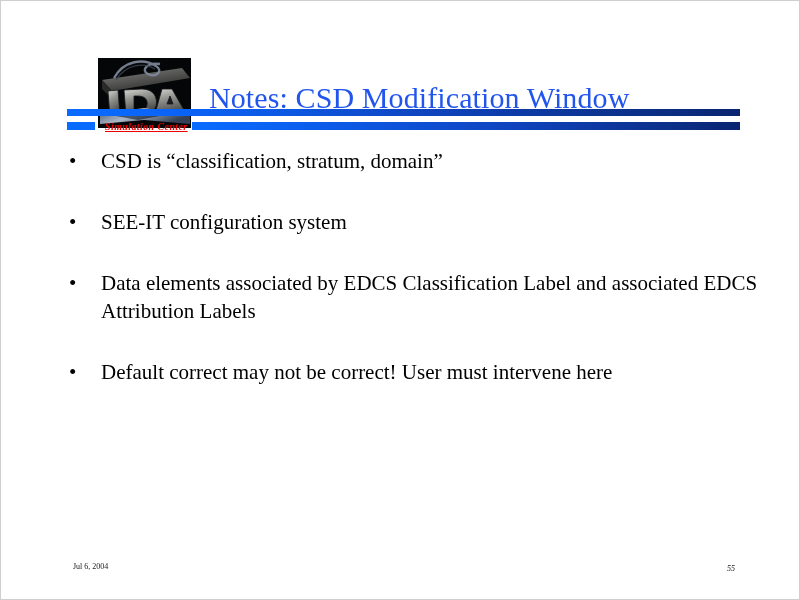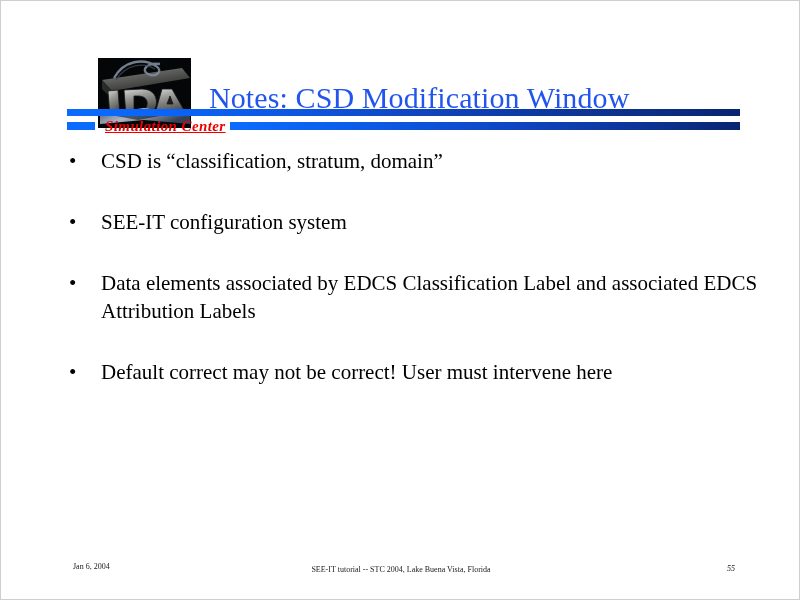--- a/index.html
+++ b/index.html
@@ -84,21 +84,21 @@
     background: #0a6cff;
     flex: 0 0 auto;
   }
   .bar-gap {
     width: 6px;
     flex: 0 0 auto;
   }
   .sim-center {
     flex: 0 0 auto;
     font-family: "Liberation Serif", "DejaVu Serif", serif;
-    font-size: 15px;
+    font-size: 10px;
     font-weight: bold;
     font-style: italic;
     color: #ee0000;
     text-decoration: underline;
     letter-spacing: 0.4px;
     white-space: nowrap;
     line-height: 11px;
     padding: 0 4px;
   }
   .bar-rest {
@@ -258,18 +258,17 @@
     </div>
 
     <div class="bullet">
       <span class="dot">•</span>
       <span class="txt">Default correct may not be correct!  User must intervene here</span>
     </div>
 
   </div>
 
   <div class="footer">
-    <div class="f-date">Jan 6, 2004</div>
-    <div class="f-center">SEE-IT tutorial -- STC 2004, Lake Buena Vista, Florida</div>
+    <div class="f-date">Jul 6, 2004</div>
     <div class="f-page">55</div>
   </div>
 
 </div>
 
 </body></html>

